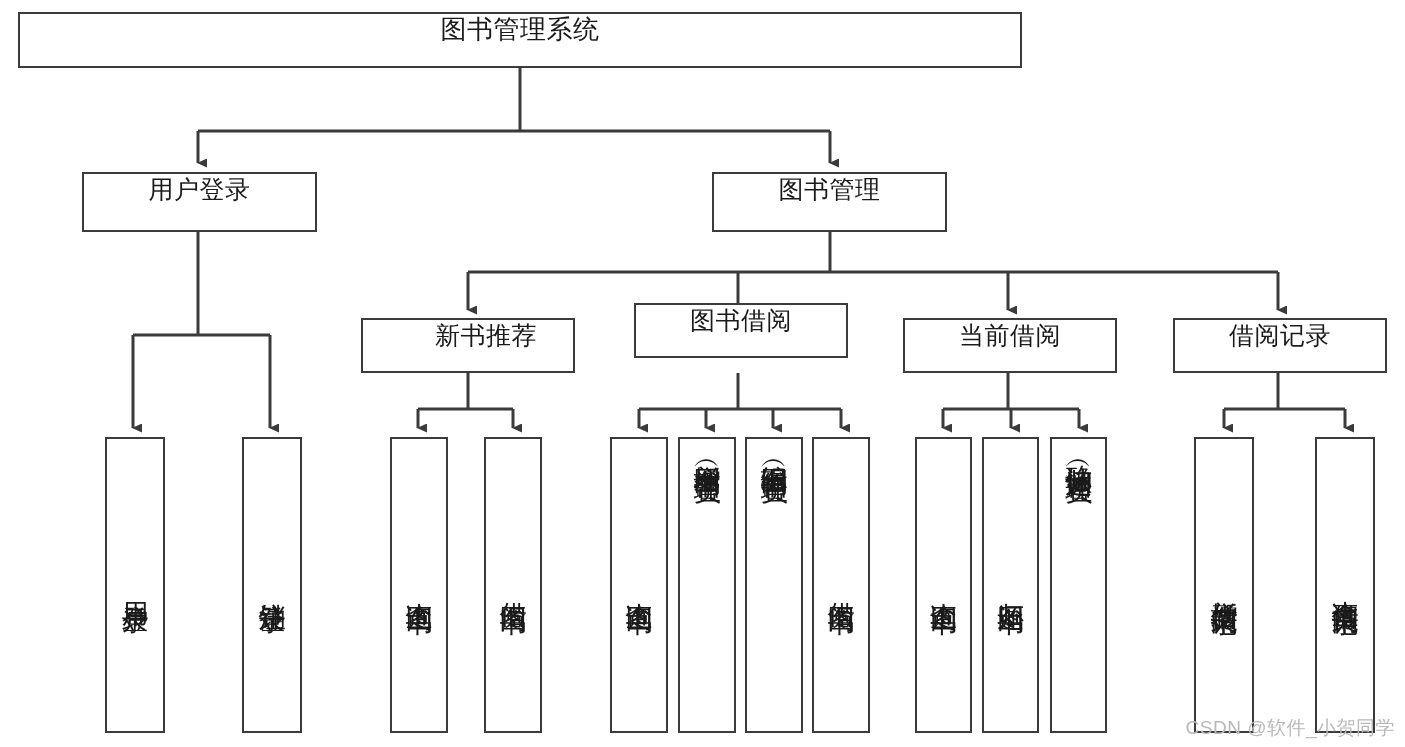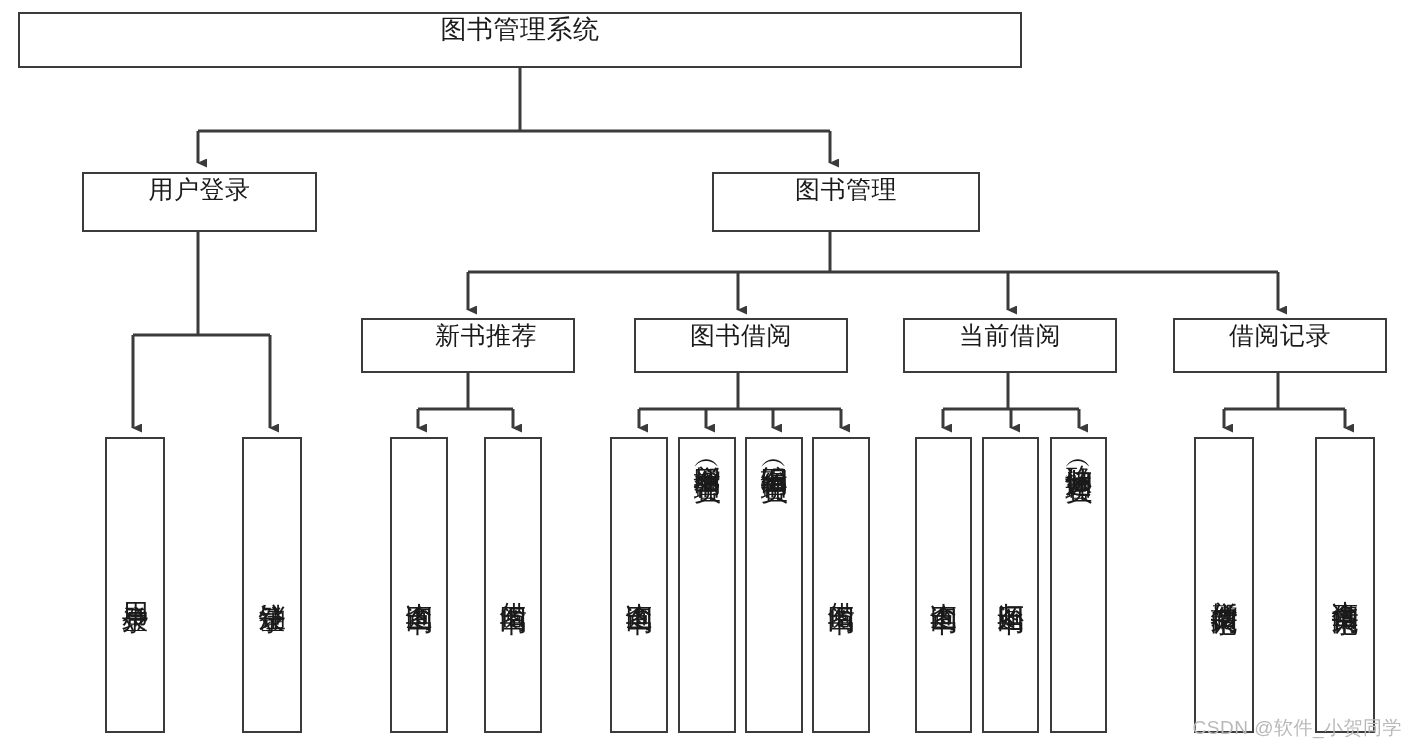--- a/index.html
+++ b/index.html
@@ -62,21 +62,21 @@
     white-space: nowrap;
   }
   
   .node.leaf.tall-text { padding-top: 4px; }
   .node.leaf.mid-text {
     align-items: center;
     padding-top: 0;
   }
   .watermark {
     position: absolute;
-    right: 3px;
+    right: 10px;
     bottom: 6px;
     font-size: 19px;
     color: #b9b9b9;
     white-space: nowrap;
     letter-spacing: 0.5px;
   }
 </style>
 </head>
 <body>
 
@@ -132,28 +132,28 @@
     </g>
   </svg>
 
   <div class="node horiz root" style="left:18px; top:12px; width:1004px; height:56px;">
     <span class="node-label">图书管理系统</span>
   </div>
 
   <div class="node horiz" style="left:82px; top:172px; width:235px; height:60px;">
     <span class="node-label">用户登录</span>
   </div>
-  <div class="node horiz" style="left:712px; top:172px; width:268px; height:60px;">
+  <div class="node horiz" style="left:712px; top:172px; width:235px; height:60px;">
     <span class="node-label">图书管理</span>
   </div>
 
   <div class="node horiz" style="left:361px; top:318px; width:214px; height:55px;padding-left:36px;">
     <span class="node-label">新书推荐</span>
   </div>
-  <div class="node horiz" style="left:634px; top:318px; width:214px; height:55px;">
+  <div class="node horiz" style="left:634px; top:303px; width:214px; height:55px;">
     <span class="node-label">图书借阅</span>
   </div>
   <div class="node horiz" style="left:903px; top:318px; width:214px; height:55px;">
     <span class="node-label">当前借阅</span>
   </div>
   <div class="node horiz" style="left:1173px; top:318px; width:214px; height:55px;">
     <span class="node-label">借阅记录</span>
   </div>
 
   <div class="node leaf mid-text" style="left:105px; top:437px; width:60px; height:296px;">

